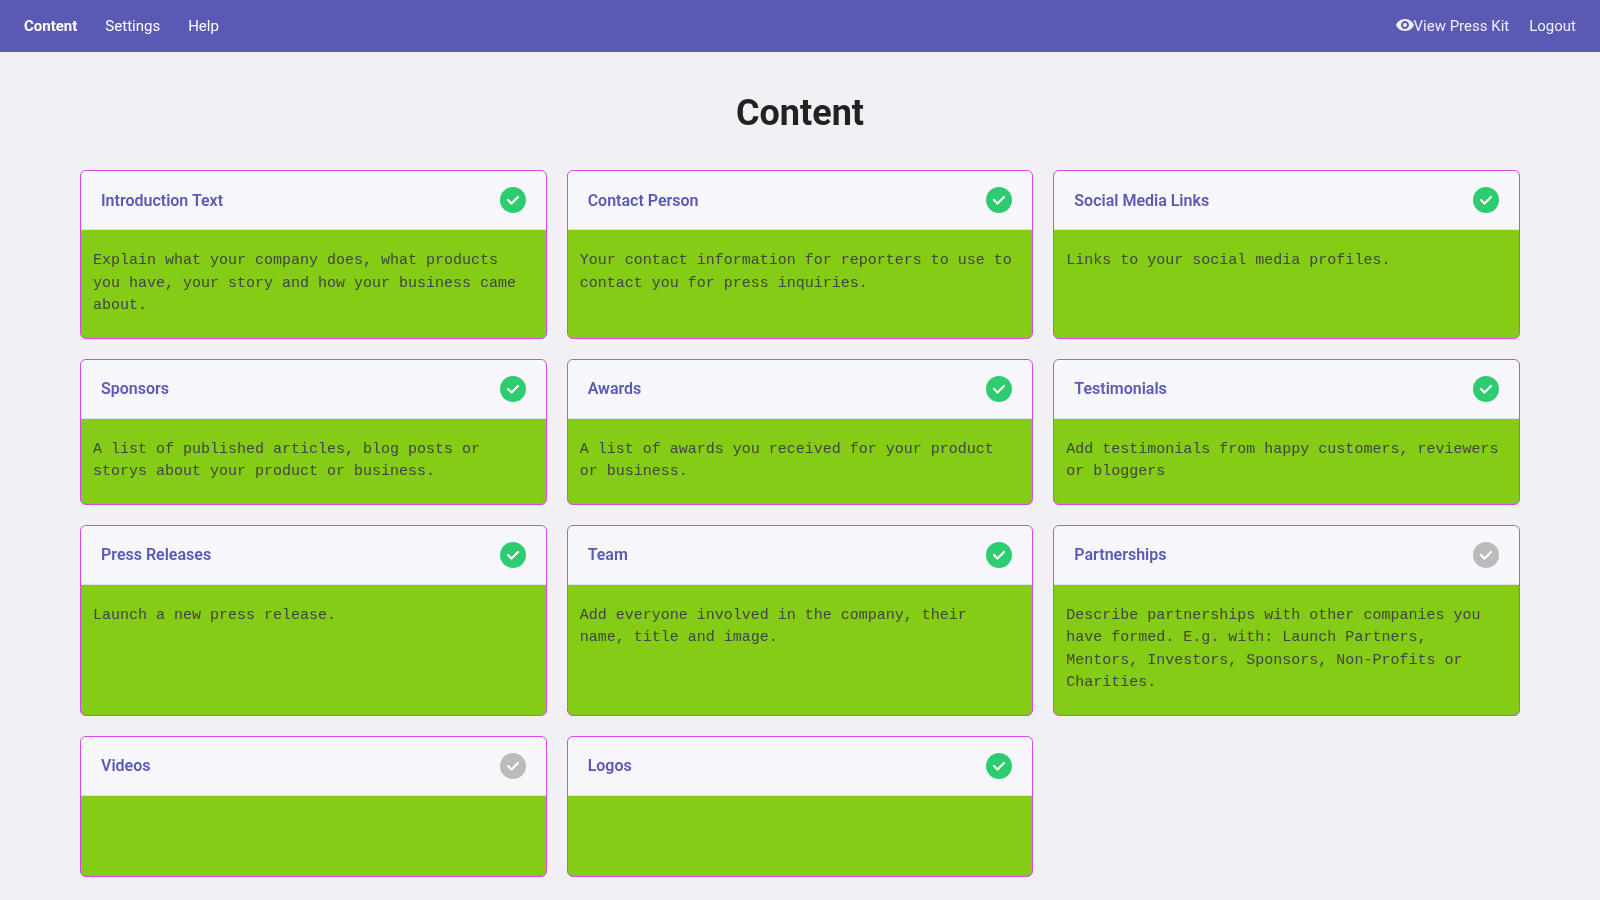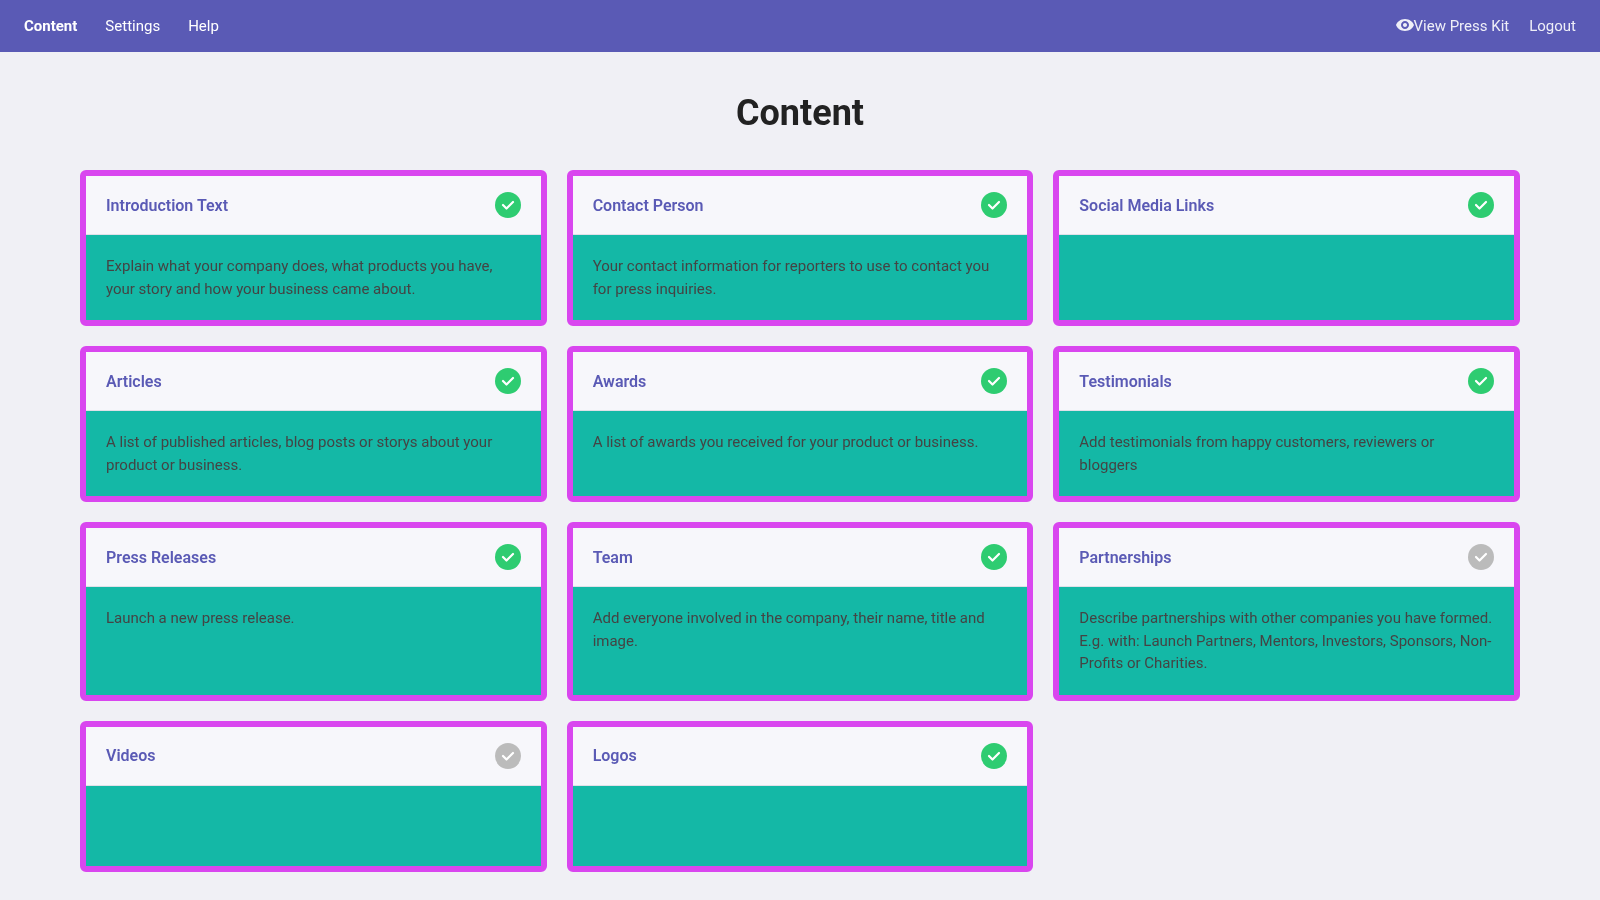--- a/index.html
+++ b/index.html
@@ -55,23 +55,23 @@
 
     
     .grid {
       display: grid;
       grid-template-columns: repeat(3, 1fr);
       gap: 20px;
     }
 
     
     .card {
-      background: #14b8a6;
+      background: #84cc16;
       border-radius: 6px;
-      border: 6px solid #d946ef;
+      border: 1px solid #d946ef;
       overflow: hidden;
       cursor: pointer;
     }
     .card-header {
       display: flex;
       align-items: center;
       justify-content: space-between;
       padding: 16px 20px;
       background: #f7f7fb;
       border-bottom: 1px solid #e0e0e8;
@@ -94,25 +94,26 @@
       background-color: #2ecc71;
     }
     .check-icon.gray {
       background-color: #bbb;
     }
     .check-icon svg {
       width: 14px;
       height: 14px;
     }
     .card-body {
-      padding: 20px 20px;
+      padding: 20px 12px;
       font-size: 15px;
       color: #444;
       line-height: 1.5;
       min-height: 80px;
+      font-family: Liberation Mono, monospace;
     }
   </style>
 </head>
 <body>
 
 <nav>
   <div class="nav-left">
 
   <a class="nav-link active">Content</a>
       <a class="nav-link">Settings</a>
@@ -158,24 +159,25 @@
       </div>
       <div class="card">
         <div class="card-header">
           <span class="card-title">Social Media Links</span>
           <div class="check-icon green">
             <svg viewBox="0 0 14 14" fill="none" xmlns="http://www.w3.org/2000/svg">
     <path d="M2 7L5.5 10.5L12 4" stroke="white" stroke-width="2.2" stroke-linecap="round" stroke-linejoin="round"></path>
   </svg>
           </div>
         </div>
-      </div>
-      <div class="card">
-        <div class="card-header">
-          <span class="card-title">Articles</span>
+        <div class="card-body">Links to your social media profiles.</div>
+      </div>
+      <div class="card">
+        <div class="card-header">
+          <span class="card-title">Sponsors</span>
           <div class="check-icon green">
             <svg viewBox="0 0 14 14" fill="none" xmlns="http://www.w3.org/2000/svg">
     <path d="M2 7L5.5 10.5L12 4" stroke="white" stroke-width="2.2" stroke-linecap="round" stroke-linejoin="round"></path>
   </svg>
           </div>
         </div>
         <div class="card-body">A list of published articles, blog posts or storys about your product or business.</div>
       </div>
       <div class="card">
         <div class="card-header">

